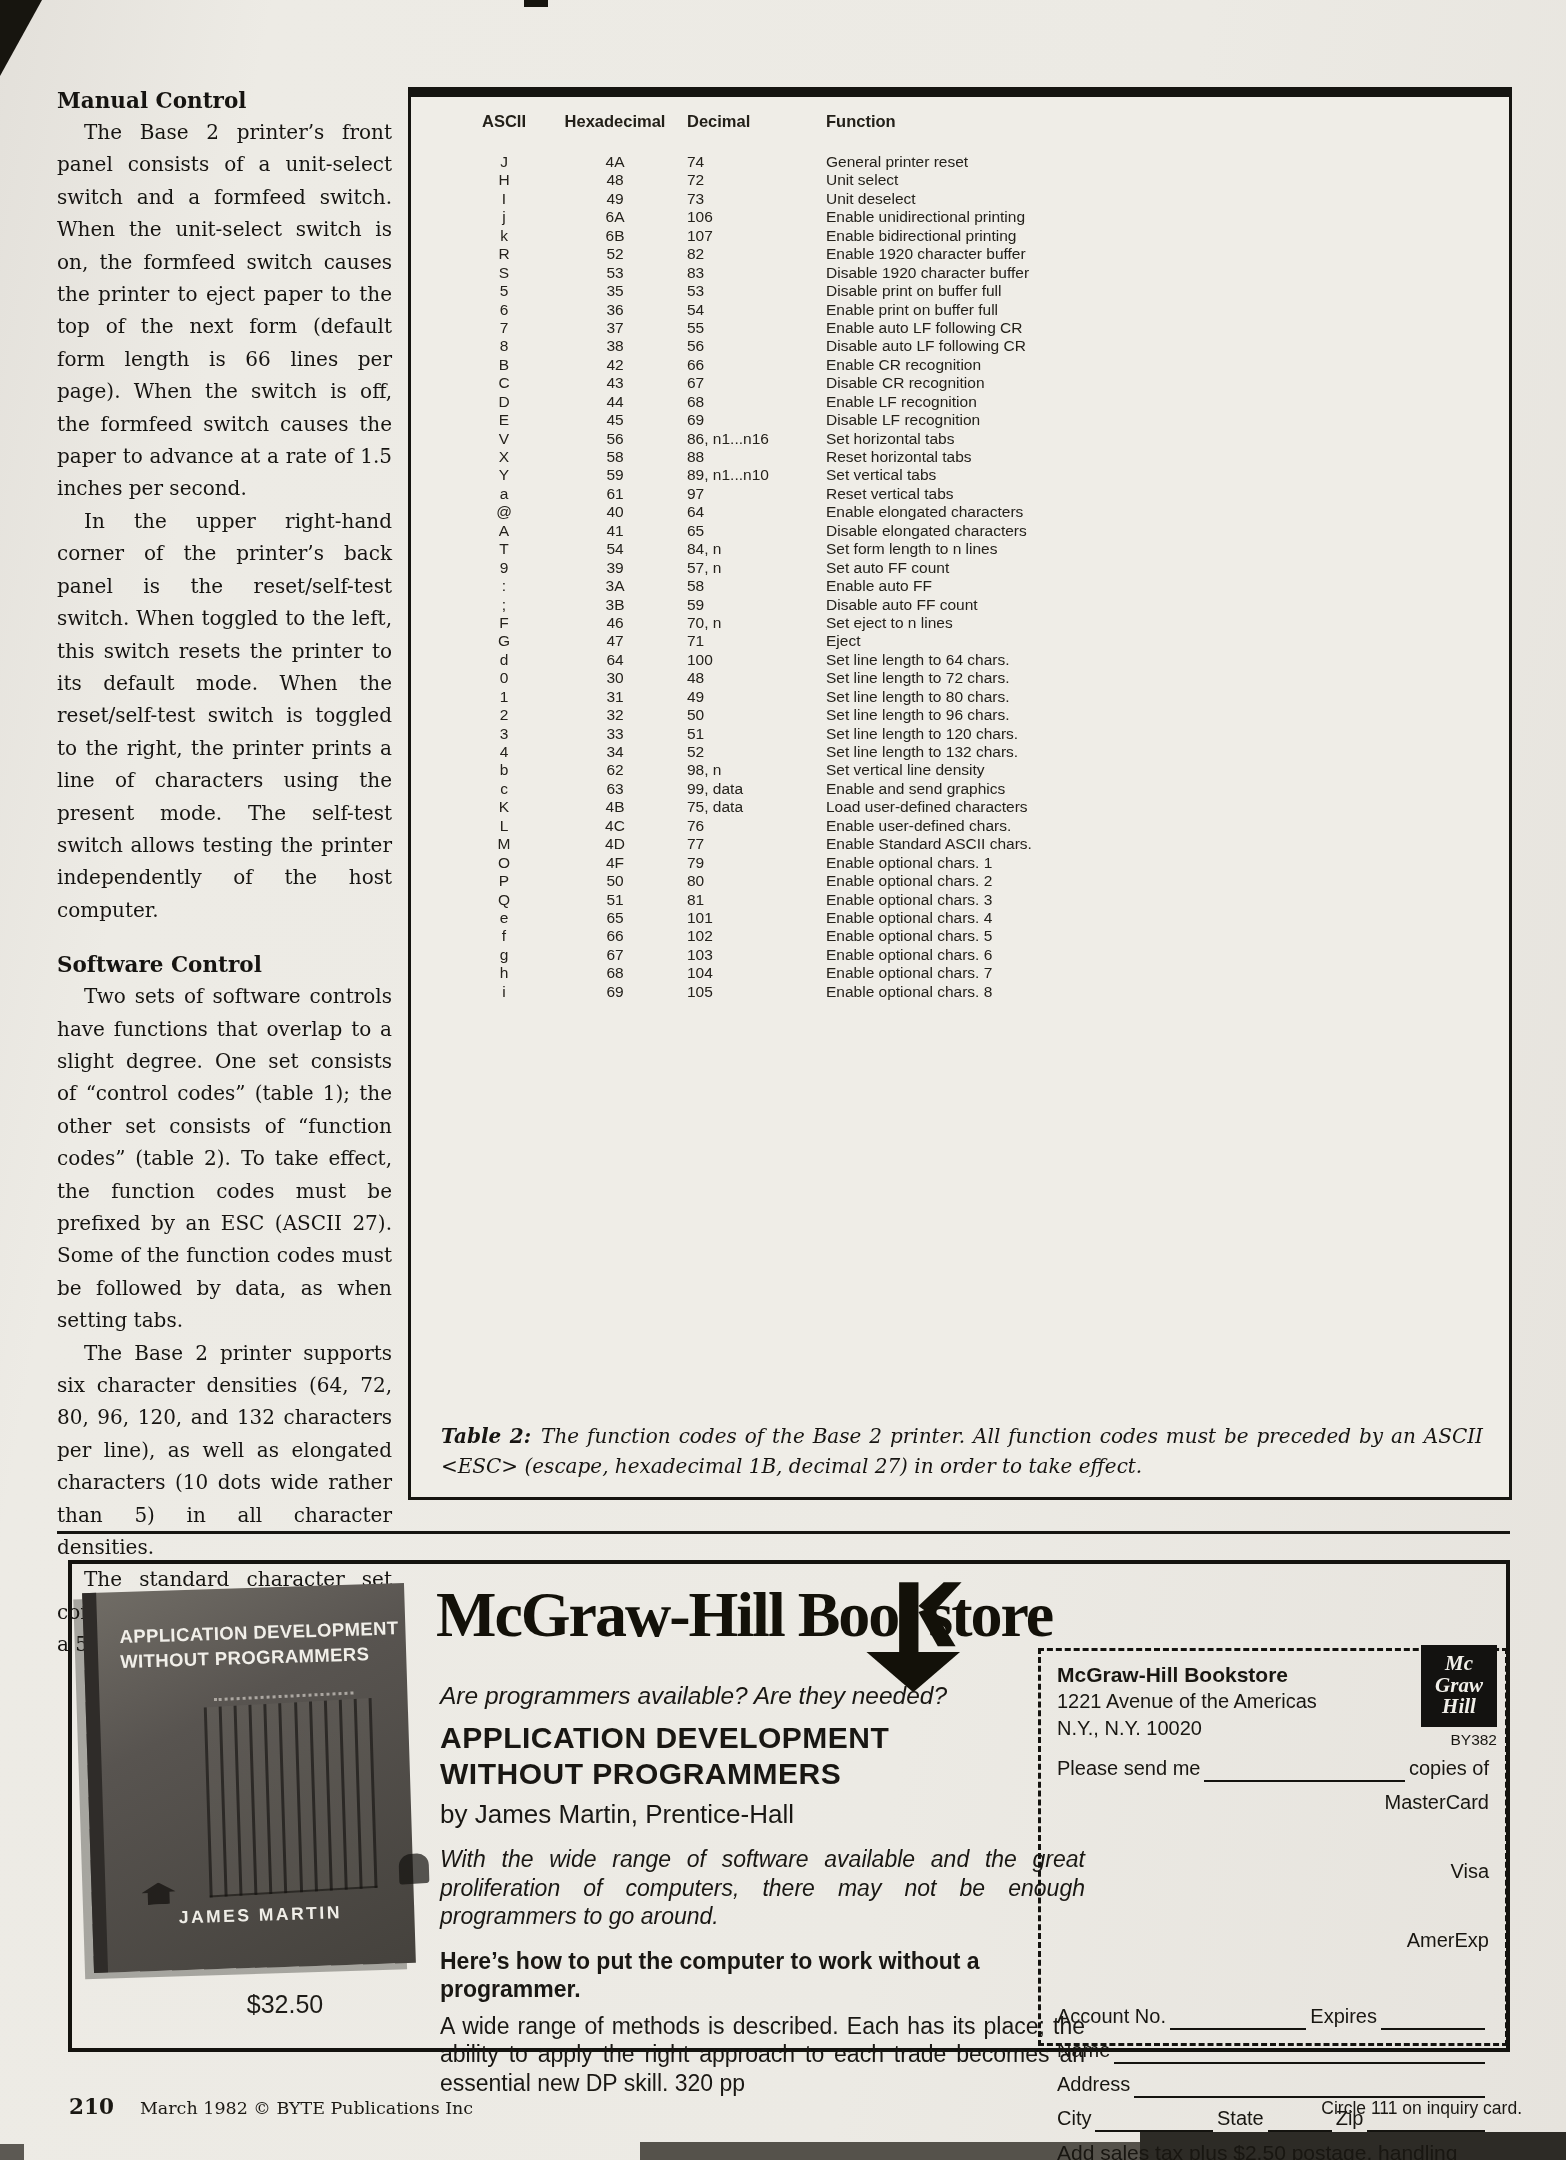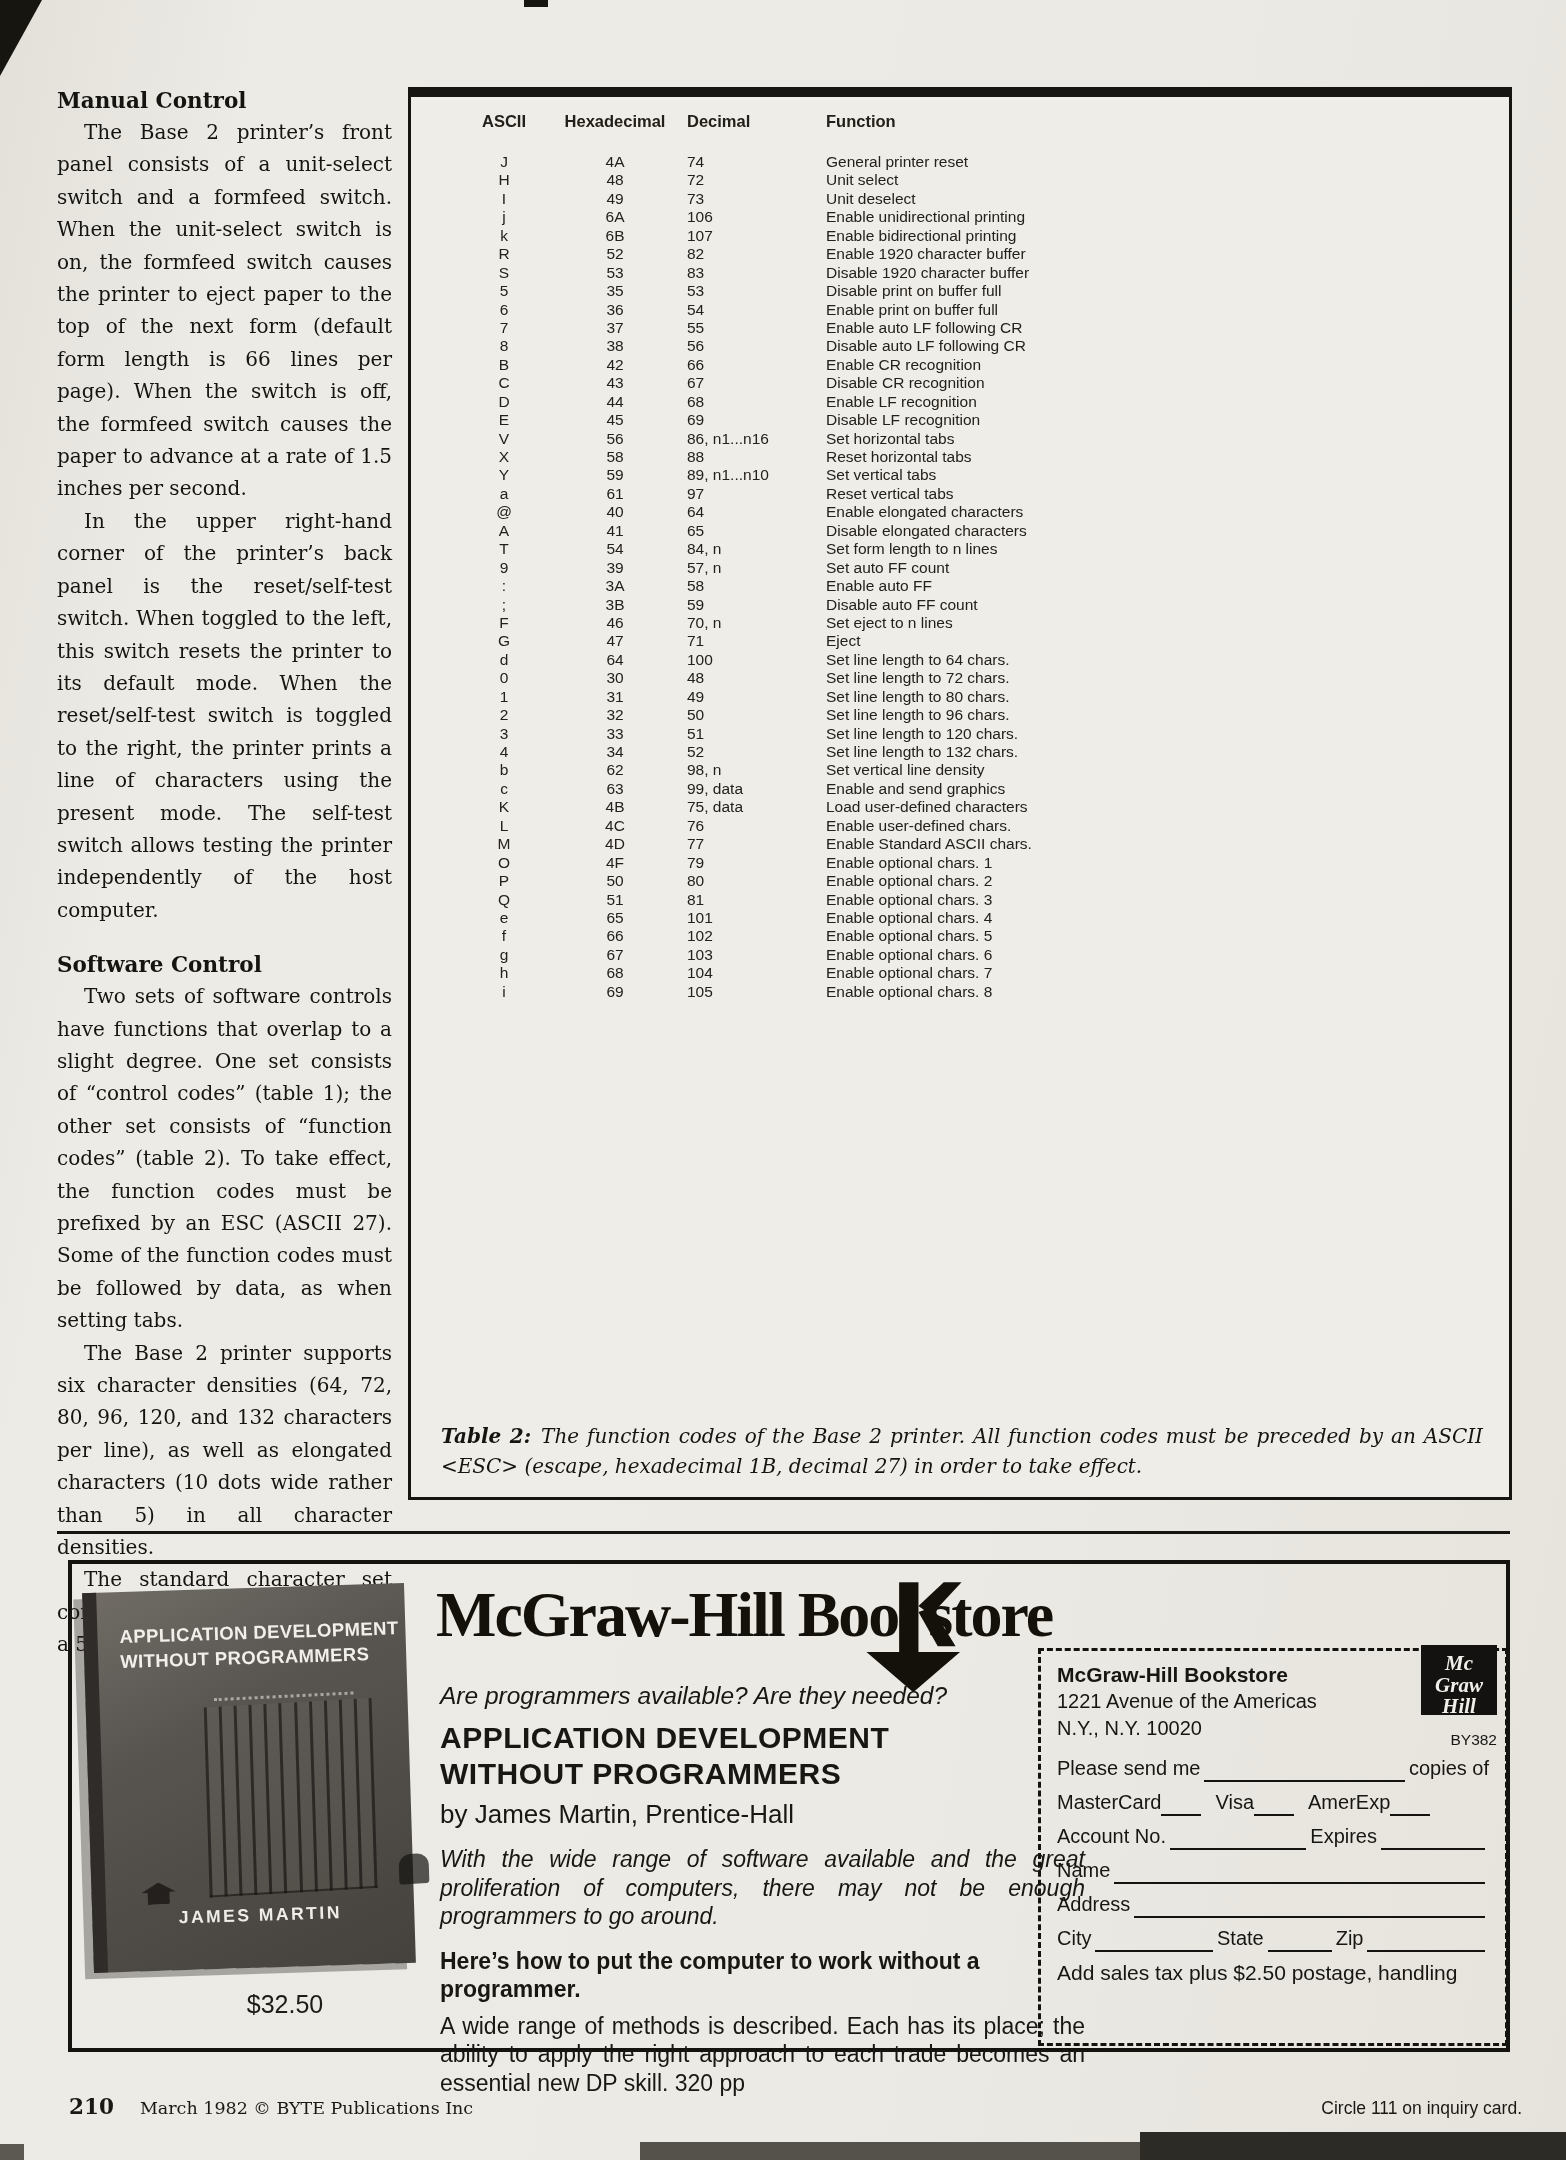--- a/index.html
+++ b/index.html
@@ -87,32 +87,32 @@
   .pitch .bp { font-weight:bold; font-size:23px; line-height:28.5px; margin:8px 0 0 0; }
   .pitch .bodyp { font-size:23px; line-height:28.5px; margin:8px 0 4px 0; text-align:justify; }
 
   .form {
     position:absolute; left:966px; top:84px; width:470px; height:398px;
     box-sizing:border-box; border:3px dashed #14130f; padding:10px 16px 0 16px; color:#181611;
   }
   .f-title { font-weight:bold; font-size:21px; line-height:27px; }
   .f-line { font-size:20px; line-height:26.5px; }
   .mh-logo {
-    position:absolute; right:8px; top:-6px; width:76px; height:70px; background:#131210;
+    position:absolute; right:8px; top:-6px; width:76px; height:82px; background:#131210;
     color:#f1efe9; font-family:"Liberation Serif",serif; font-style:italic; font-weight:bold;
     font-size:21px; line-height:21.5px; text-align:center; padding-top:8px; box-sizing:border-box;
   }
   .f-code { position:absolute; right:8px; top:80px; font-size:15.5px; }
   .f-row { display:flex; align-items:flex-end; font-size:20px; line-height:27px; margin-top:7px; }
   .blank { flex:1 1 auto; border-bottom:2px solid #14130f; height:20px; margin:0 4px; }
   .blank.b70 { flex:0 0 64px; }
   .blank.b110 { flex:0 0 104px; }
   .f-book { font-size:20.5px; line-height:27px; margin-top:4px; text-align:justify; }
   .f-book b { letter-spacing:.6px; }
-  .card-row { justify-content:flex-start; }
+  .card-row { justify-content:flex-start;flex-direction:column; }
   .card-row .card-blank { flex:0 0 40px; border-bottom:2px solid #14130f; height:20px; margin-right:14px; }
   .card-row .card-blank:last-child { margin-right:0; }
   .f-tax { font-size:21px; margin-top:9px; }
 
   .footer { position:absolute; left:57px; top:2094px; width:1453px; display:flex; justify-content:space-between; align-items:baseline;margin-left:12px; }
   .footer-left { font-family:"DejaVu Serif","Liberation Serif",serif; font-size:17.5px; color:#1a1813; }
   .footer-left b { font-size:21.5px; margin-right:26px; }
   .footer-right { font-size:17.5px; color:#1a1813; }
 </style>
 </head>

